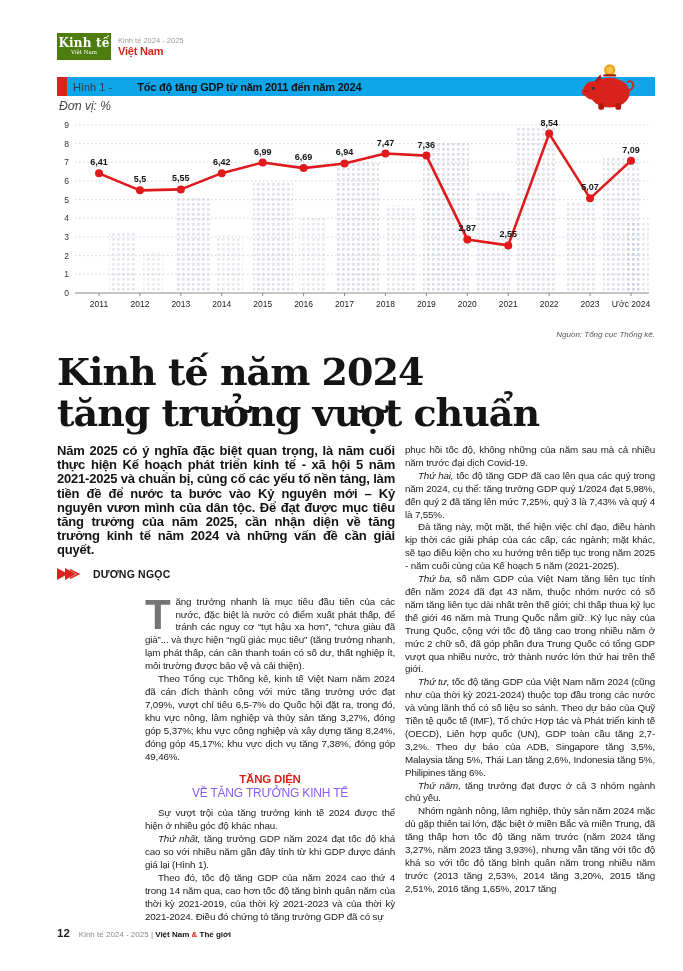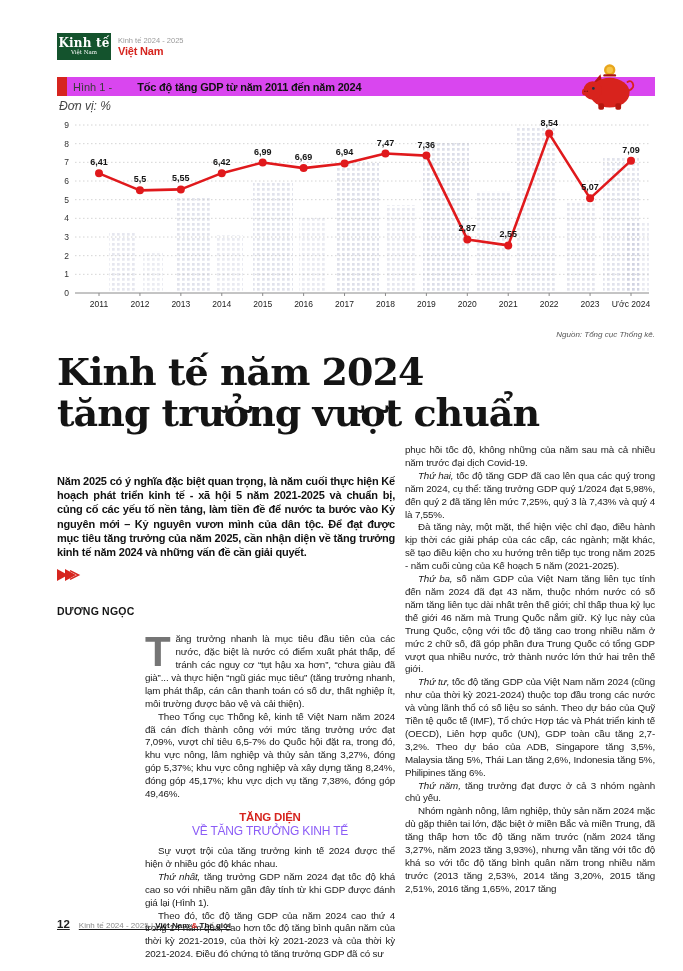--- a/index.html
+++ b/index.html
@@ -6,72 +6,72 @@
   html,body { background:#ffffff; }
   body {
     width:683px; height:971px; position:relative; overflow:hidden;
     font-family:"Liberation Sans", sans-serif; color:#1a1a1a;
   }
   .page { position:absolute; inset:0; padding:33px 28px 0 57px; }
 
   
   .masthead { display:flex; align-items:flex-start; gap:7px; height:30px; }
   .logo-box {
-    background:#14532d; color:#fff; width:54px; height:27px;
+    background:#4d7c0f; color:#fff; width:54px; height:27px;
     display:flex; flex-direction:column; align-items:center; justify-content:center;
     font-family:"DejaVu Serif", serif;
   }
   .logo-box .l1 { font-size:12px; font-weight:bold; line-height:12px; letter-spacing:.2px; }
   .logo-box .l2 { font-size:5.5px; line-height:7px; }
   .mast-right { display:flex; flex-direction:column; justify-content:center; height:27px; }
   .mast-right .ed { font-size:7.5px; color:#9b9b9b; line-height:9px; }
   .mast-right .rg { font-size:11px; color:#d6251f; font-weight:bold; line-height:13px; letter-spacing:-.2px; }
 
   
   .chart-card { position:relative; margin-top:14px; width:598px; }
   .fig-bar {
-    background:#d946ef; height:19px; display:flex; align-items:center; gap:6px;
+    background:#0ea5e9; height:19px; display:flex; align-items:center; gap:6px;
     font-size:11px; padding-right:60px;
   }
   .fig-bar .sq { width:10px; height:19px; background:#d6251f; flex:0 0 auto; }
   .fig-label { color:#3a3a3a; white-space:pre; }
   .fig-title { font-weight:bold; color:#111; letter-spacing:-.2px;margin-left:16px; }
   .unit { font-size:12px; font-style:italic; color:#444; margin:3px 0 0 2px; }
   .src { font-size:8px; font-style:italic; color:#555; text-align:right; margin-top:1px; }
   .piggy { position:absolute; top:-17px; right:14px; width:64px; height:54px; }
 
   
   .art-title {
     font-family:"DejaVu Serif", serif; font-weight:bold; color:#141414;
     font-size:38px; line-height:41px; letter-spacing:-1px; margin-top:12px;
   }
   .cols { display:flex; gap:10px; margin-top:11px; }
   .col-left { width:338px; height:514px; overflow:hidden; }
   .col-right { width:250px; height:514px; overflow:hidden; }
   .lede {
-    font-weight:bold; font-size:11px; line-height:14.2px; text-align:justify;
-    letter-spacing:-.2px; color:#121212;margin-top:30px;
-  }
-  .byline { display:flex; align-items:flex-start; gap:24px; margin:10px 0 16px 0;flex-direction:column; }
+    font-weight:bold; font-size:13px; line-height:14.2px; text-align:justify;
+    letter-spacing:-.2px; color:#121212;
+  }
+  .byline { display:flex; align-items:center; gap:12px; margin:10px 0 16px 0; }
   .byline .name { font-weight:bold; font-size:10.5px; letter-spacing:.2px; color:#151515; }
   .body-col { font-size:9.8px; line-height:12.9px; text-align:justify; letter-spacing:-.15px; color:#1b1b1b; }
   .left-body { margin-left:88px; width:250px; height:392px; overflow:hidden; }
   .para { text-indent:13px; }
   .para.noind { text-indent:0; }
   .para i { font-style:italic; }
   .dropcap {
     float:left; font-weight:bold; color:#757575; font-size:42px; line-height:34px;
     padding:2px 5px 0 0;
   }
   .sec-heading { text-align:center; margin:9px 0 7px 0; line-height:14px; }
   .sec-heading .red { color:#d6251f; font-weight:bold; font-size:11.5px; letter-spacing:-.2px; }
   .sec-heading .blk { color:#8b5cf6; font-weight:normal; font-size:12px; letter-spacing:-.2px; }
 
   
-  .footer { position:absolute; left:57px; bottom:41px; display:flex; align-items:baseline; gap:9px;text-decoration:underline; }
+  .footer { position:absolute; left:57px; bottom:32px; display:flex; align-items:baseline; gap:9px; }
   .footer .pg { font-size:11.5px; font-weight:bold; color:#222; }
   .footer .meta { font-size:8px; color:#8a8a8a; }
   .footer .meta b { color:#111; }
   .footer .amp { color:#d6251f; font-weight:bold; }
 
   svg text { font-family:"Liberation Sans", sans-serif; }
 </style>
 </head>
 <body>
 

